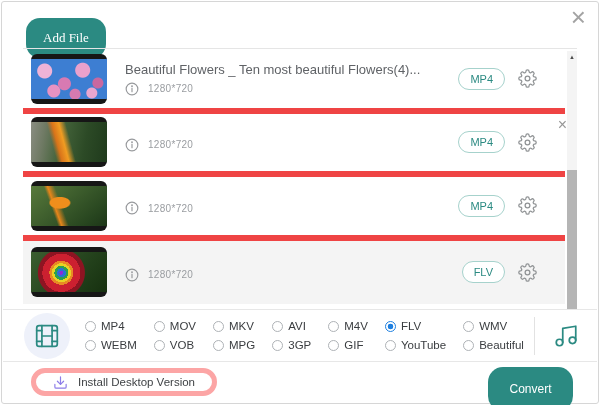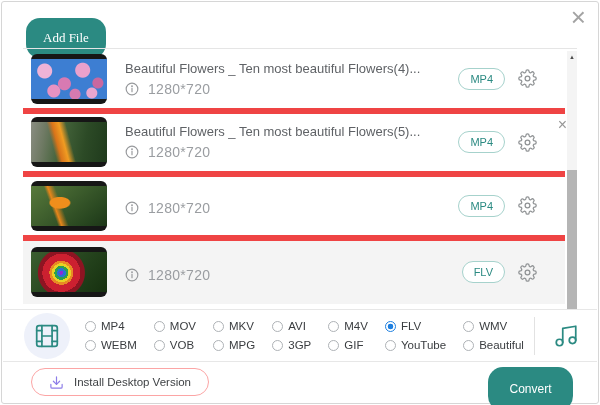--- a/index.html
+++ b/index.html
@@ -17,21 +17,21 @@
   
   .list-wrap{position:absolute;left:21px;right:21px;top:46px;height:260px;border-top:1px solid #e5e5e5;}
   .rows{position:absolute;left:0;right:12px;top:1px;bottom:0;}
   .row{position:relative;height:63.5px;display:flex;align-items:center;border-bottom:6px solid #ef4444;padding-left:8px;box-sizing:border-box;}
   .row.selected{background:#f4f4f4;border-bottom:none;}
   .thumb{width:76px;height:50px;background:#161616;border-radius:6px;display:flex;align-items:center;flex:0 0 auto;overflow:hidden;}
   .thumb-img{width:100%;height:40px;}
   .meta{flex:1;margin-left:18px;min-width:0;}
   .title{font-size:13px;color:#5f6266;white-space:nowrap;overflow:hidden;}
   .sub{display:flex;align-items:center;gap:9px;margin-top:5px;}
-  .res{font-size:14px;color:#9a9da1;letter-spacing:.3px;text-align:right;}
+  .res{font-size:10px;color:#9a9da1;letter-spacing:.3px;text-align:right;}
   .badge{flex:0 0 auto;border:1px solid #a6d2cc;color:#2b8a82;font-size:11px;padding:4px 11px;border-radius:13px;margin-right:13px;background:#fff;}
   .gear{flex:0 0 auto;margin-right:28px;display:flex;cursor:pointer;}
   .row-close{position:absolute;top:3px;right:-2px;font-size:16px;font-weight:200;color:#979797;cursor:pointer;line-height:1;}
 
   
   .pink-blossoms{background-color:#3d7ed2;background-image:
     radial-gradient(circle at 18% 30%,#efb3d7 0 7px,rgba(0,0,0,0) 8px),
     radial-gradient(circle at 44% 62%,#d87ab2 0 6px,rgba(0,0,0,0) 7px),
     radial-gradient(circle at 68% 28%,#eba1cc 0 7px,rgba(0,0,0,0) 8px),
     radial-gradient(circle at 88% 60%,#c868a0 0 5px,rgba(0,0,0,0) 6px),
@@ -63,21 +63,21 @@
     justify-content:space-between;align-items:center;}
   .opt{display:flex;align-items:center;gap:5px;cursor:pointer;}
   .rdo{width:11px;height:11px;border:1px solid #aeb2b6;border-radius:50%;background:#fff;box-sizing:border-box;flex:0 0 auto;}
   .rdo.checked{border-color:#1d7fe0;background:radial-gradient(circle,#1d7fe0 0 2.6px,#fff 3.1px);}
   .opt-label{font-size:11.5px;color:#3a3d40;}
   .vdivider{width:1px;height:38px;background:#e2e2e2;flex:0 0 auto;}
   .music{width:62px;display:flex;align-items:center;justify-content:center;flex:0 0 auto;cursor:pointer;}
 
   
   .footer{position:absolute;left:1px;right:1px;top:360px;bottom:1px;background:#fff;}
-  .install{position:absolute;left:28px;top:6px;height:28px;border:1px solid #fca5a5;background:#fff;border-radius:15px;
+  .install{position:absolute;left:28px;top:6px;height:28px;border:5px solid #fca5a5;background:#fff;border-radius:15px;
     display:flex;align-items:center;gap:10px;padding:0 17px;font-size:11.5px;color:#3f4245;
     font-family:"Liberation Sans",sans-serif;cursor:pointer;}
   .convert{position:absolute;right:24px;top:5px;height:44px;width:85px;background:#2b8a82;border:none;border-radius:15px;
     color:#fff;font-size:12px;font-family:"Liberation Sans",sans-serif;cursor:pointer;}
 </style>
 </head>
 <body>
 
 <div class="window">
 
@@ -111,21 +111,20 @@
         <path d="M19.4 15a1.65 1.65 0 0 0 .33 1.82l.06.06a2 2 0 0 1-2.83 2.83l-.06-.06a1.65 1.65 0 0 0-1.82-.33 1.65 1.65 0 0 0-1 1.51V21a2 2 0 0 1-4 0v-.09A1.65 1.65 0 0 0 9 19.4a1.65 1.65 0 0 0-1.82.33l-.06.06a2 2 0 0 1-2.83-2.83l.06-.06a1.65 1.65 0 0 0 .33-1.82 1.65 1.65 0 0 0-1.51-1H3a2 2 0 0 1 0-4h.09A1.65 1.65 0 0 0 4.6 9a1.65 1.65 0 0 0-.33-1.82l-.06-.06a2 2 0 0 1 2.83-2.83l.06.06a1.65 1.65 0 0 0 1.82.33H9a1.65 1.65 0 0 0 1-1.51V3a2 2 0 0 1 4 0v.09a1.65 1.65 0 0 0 1 1.51 1.65 1.65 0 0 0 1.82-.33l.06-.06a2 2 0 0 1 2.83 2.83l-.06.06a1.65 1.65 0 0 0-.33 1.82V9a1.65 1.65 0 0 0 1.51 1H21a2 2 0 0 1 0 4h-.09a1.65 1.65 0 0 0-1.51 1z"></path>
       </svg>
     </span>
 
   </div>
         <div class="row">
     <div class="thumb">
       <div class="thumb-img bird-of-paradise-wide"></div>
     </div>
     <div class="meta">
-      <div class="title">Beautiful Flowers _ Ten most beautiful Flowers(5)...</div>
       <div class="sub">
         <span class="info-ic" style="display:flex;">
           <svg width="14" height="14" viewBox="0 0 24 24" fill="none" stroke="#97999c" stroke-width="2" stroke-linecap="round">
             <circle cx="12" cy="12" r="10"></circle>
             <line x1="12" y1="16.5" x2="12" y2="11"></line>
             <circle cx="12" cy="7.3" r="0.6" fill="#97999c"></circle>
           </svg>
         </span>
         <span class="res">1280*720</span>
       </div>

